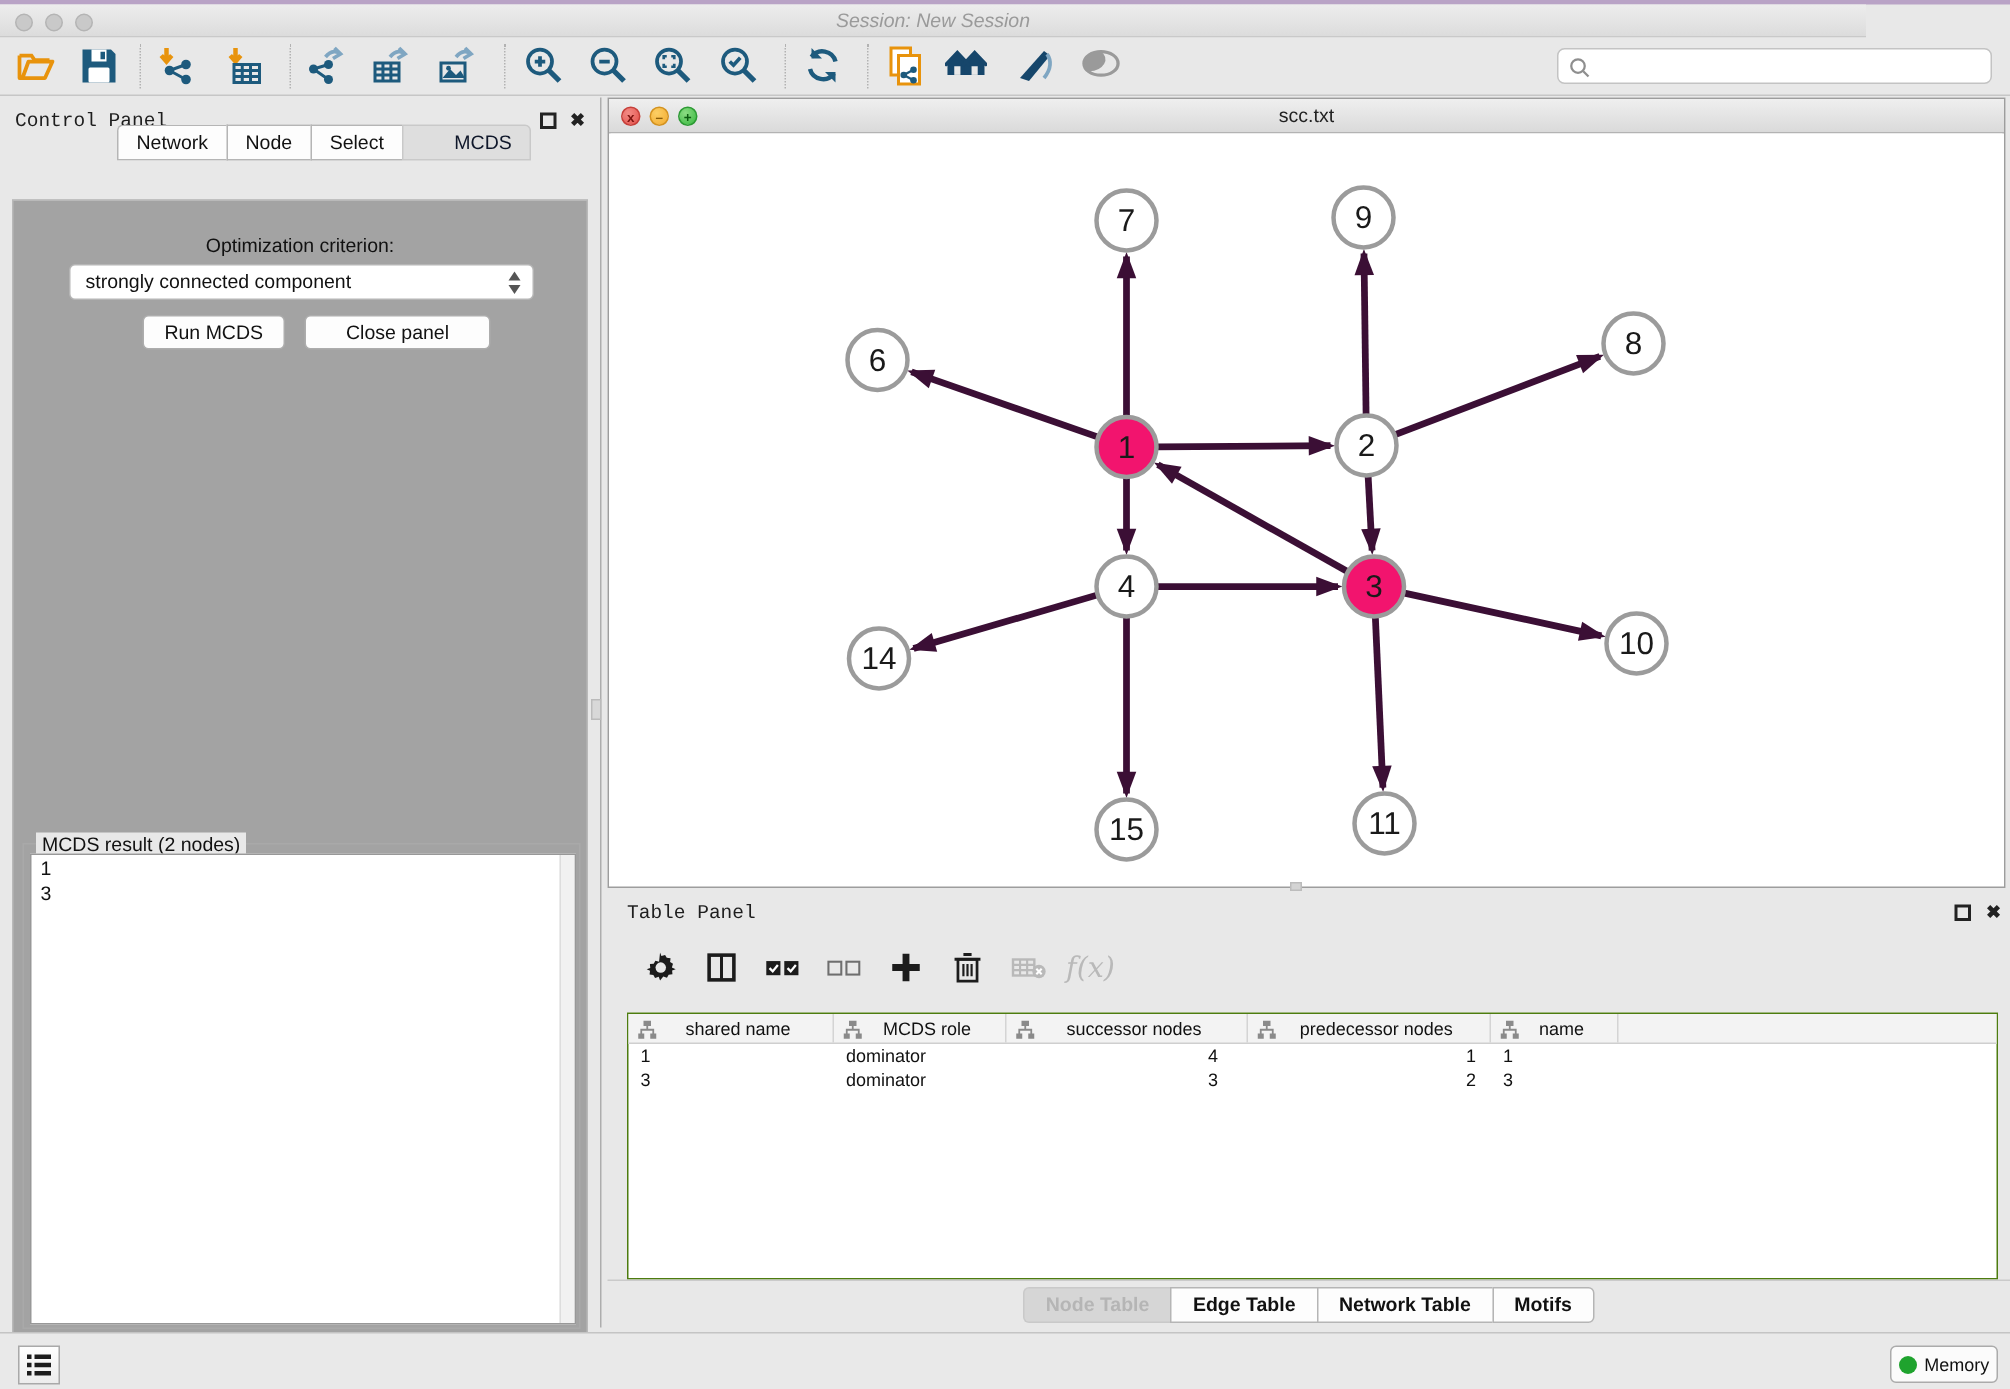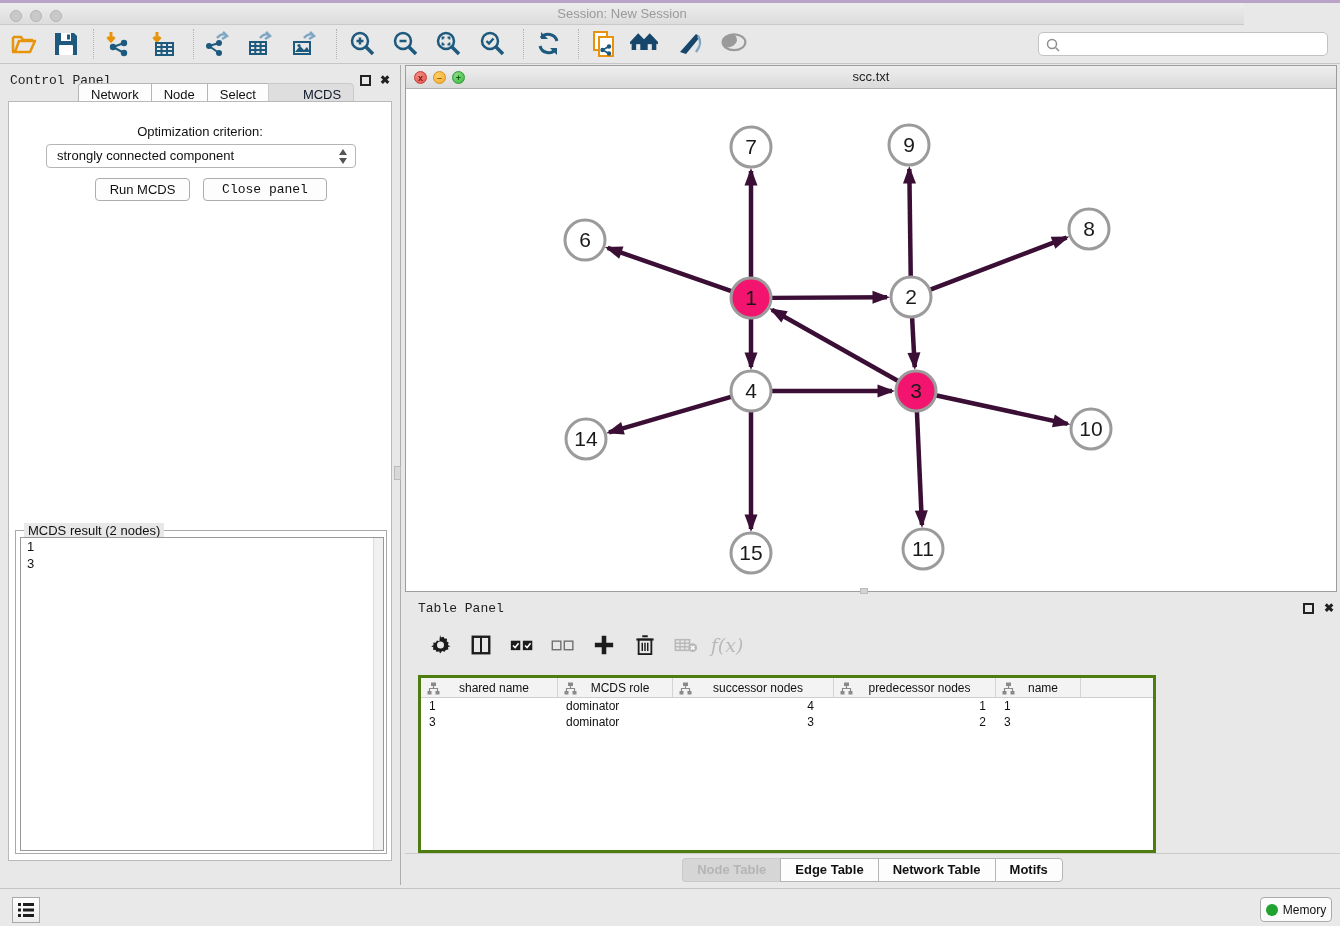--- a/index.html
+++ b/index.html
@@ -6,21 +6,21 @@
   html,body { width:1340px; height:926px; }
   body {
     font-family:"Liberation Sans", sans-serif;
     background:#e8e8e8; position:relative; overflow:hidden;
     -webkit-font-smoothing:antialiased;
   }
   .abs { position:absolute; }
 
   
   #top-accent { left:0; top:0; width:1340px; height:3px; background:#b9a3c6; }
-  #titlebar { left:0; top:3px; width:1244px; height:22px; background:linear-gradient(#ededed,#dcdcdc); border-bottom:1px solid #c9c9c9; }
+  #titlebar { left:0; top:3px; width:1244px; height:22px; background:linear-gradient(#ededed,#dcdcdc); border-bottom:1px solid #c9c9c9;font-style:italic; }
   .traffic-dot { width:12px; height:12px; border-radius:50%; background:#c9c9c9; border:1px solid #b4b4b4; display:inline-block; margin-right:8px; }
   #titlebar .dots { position:absolute; left:10px; top:5px; }
   #window-title { width:100%; text-align:center; line-height:21px; color:#9a9a9a; font-size:13px; }
 
   
   #toolbar { left:0; top:25px; width:1340px; height:39px; background:#e8e8e8; border-bottom:1px solid #c6c6c6; }
   .tbtn { position:absolute; top:3px; width:32px; height:32px; border:none; background:transparent; cursor:pointer; padding:2px; }
   .tsep { position:absolute; top:4px; width:0; height:30px; border-left:1px dotted #b2b2b2; }
   #search-wrap { position:absolute; right:12px; top:7px; width:290px; height:24px; background:#fff; border:1px solid #c3c3c3; border-radius:5px; }
   #search-wrap svg { position:absolute; left:6px; top:4px; }
@@ -31,30 +31,30 @@
   .panel-title { font-size:13px; color:#1e1e1e;font-family:Liberation Mono, monospace; }
   #cp-title { left:10px; top:8px; }
   .panel-float, .panel-close { width:14px; height:14px; text-align:center; font-weight:bold; color:#222; font-size:12px; line-height:13px; cursor:pointer; }
   .panel-float { border:2px solid #222; width:11px; height:11px; }
   #cp-float { left:360px; top:10px; } #cp-close { left:378px; top:9px; }
   #cp-tabs { left:78px; top:18px; display:flex; }
   .tab { font-size:13px; padding:3px 12px 4px; background:#fdfdfd; border:1px solid #b5b5b5; border-right:none; color:#111; cursor:pointer; line-height:15px; }
   .tab:first-child { border-radius:4px 0 0 0; }
   .tab:last-child { border-right:1px solid #c5c5c5; border-radius:0 4px 0 0; }
   .tab.active-disabled { background:#dedede; color:#0f172a; border-color:#c9c9c9;padding-left:34px; }
-  #cp-content { left:8px; top:36px; width:384px; height:760px; border:1px solid #b9b9b9; background:#ffffff; }
+  #cp-content { left:8px; top:68px; width:384px; height:760px; border:1px solid #b9b9b9; background:#a3a3a3; }
   #opt-label { width:100%; text-align:center; top:22px; font-size:13px; color:#111; }
   #opt-select { left:37px; top:42px; width:310px; height:24px; background:#fff; border:1px solid #b5b5b5; border-radius:4px; font-size:13px; color:#111; padding:3px 24px 0 10px; cursor:pointer; }
   #opt-select .stepper { position:absolute; right:7px; top:4px; width:9px; }
   #opt-select .stepper i { display:block; width:0; height:0; border-left:4.5px solid transparent; border-right:4.5px solid transparent; }
   #opt-select .stepper i.up { border-bottom:6px solid #555; margin-bottom:3px; }
   #opt-select .stepper i.dn { border-top:6px solid #555; }
   .cp-btn { position:absolute; top:76px; height:23px; background:#fdfdfd; border:1px solid #adadad; border-radius:4px; font-size:13px; color:#111; cursor:pointer; font-family:inherit; }
   #run-btn { left:86px; width:95px; }
-  #close-btn { left:194px; width:124px;font-family:Liberation Mono, monospace; }
+  #close-btn { left:194px; width:124px; }
   #result-box { left:6px; top:428px; width:372px; height:324px; border:1px solid #a9a9a9; }
   #result-legend { position:absolute; left:8px; top:-8px; background:#e8e8e8; padding:0 4px; font-size:13px; color:#111; }
   #result-list { position:absolute; left:4px; top:6px; width:364px; height:314px; background:#fff; border:1px solid #989898; overflow:hidden; }
   #result-list .row { font-size:13px; color:#111; padding:0 6px; line-height:17px; }
   #result-scroll { position:absolute; right:0; top:0; width:10px; height:100%; background:#f1f1f1; border-left:1px solid #ddd; }
 
   
   #v-splitter { left:400px; top:65px; width:5px; height:820px; background:#e8e8e8; border-left:1px solid #adadad; }
   #v-grip { left:394px; top:466px; width:7px; height:14px; background:#d8d8d8; border:1px solid #bbb; }
   #h-grip { left:860px; top:588px; width:8px; height:6px; background:#d4d4d4; border:1px solid #bcbcbc; }
@@ -71,21 +71,21 @@
   #graph-svg text { font-family:"Liberation Sans",sans-serif; }
 
   
   #table-panel { left:405px; top:595px; width:935px; height:290px; }
   #tp-title { left:13px; top:6px; }
   #tp-float { left:898px; top:8px; } #tp-close { left:917px; top:7px; }
   #tp-toolbar { left:13px; top:28px; width:914px; height:44px; display:flex; align-items:center; gap:17px; padding-left:10px; }
   .tp-ic { width:24px; height:24px; display:flex; align-items:center; justify-content:center; cursor:pointer; }
   .tp-ic.disabled { cursor:default;text-align:right; }
   #fx-label { font-size:19px; font-style:italic; font-family:"DejaVu Serif","Liberation Serif",serif; color:#b9b9b9; }
-  #tp-table { left:13px; top:80px; width:738px; height:178px; background:#fff; border:3px solid #4d7c0f; }
+  #tp-table { left:13px; top:80px; width:914px; height:178px; background:#fff; border:1px solid #4d7c0f; }
   #tp-header { display:flex; height:20px; background:#f3f3f3; border-bottom:1px solid #cfcfcf; }
   .th { position:relative; border-right:1px solid #d4d4d4; font-size:12px; color:#111; display:flex; align-items:center; justify-content:center; cursor:pointer; }
   .th svg { position:absolute; left:6px; top:4px; }
   .th .lbl { padding-left:10px; }
   .tr { display:flex; height:16px; }
   .td { font-size:12px; color:#111; line-height:16px; padding:0 8px; overflow:hidden; white-space:nowrap; cursor:text; }
   .td.r { text-align:right; } .td.c3 { padding-right:20px; } .td.c4 { padding-right:10px; }
   #tp-tabstrip { left:0px; top:258px; width:935px; height:32px; border-top:1px solid #cacaca; display:flex; justify-content:center; align-items:center; }
   #tp-tabs { display:flex; }
   .btab { font-size:13px; font-weight:bold; padding:3px 14px 4px; background:#fdfdfd; border:1px solid #b5b5b5; border-right:none; color:#111; cursor:pointer; }

